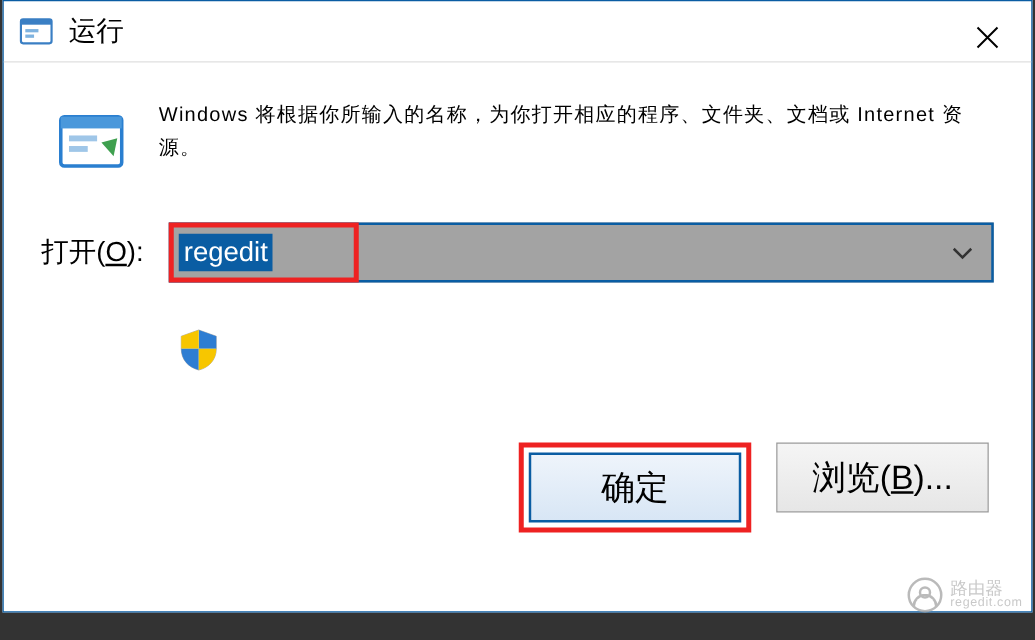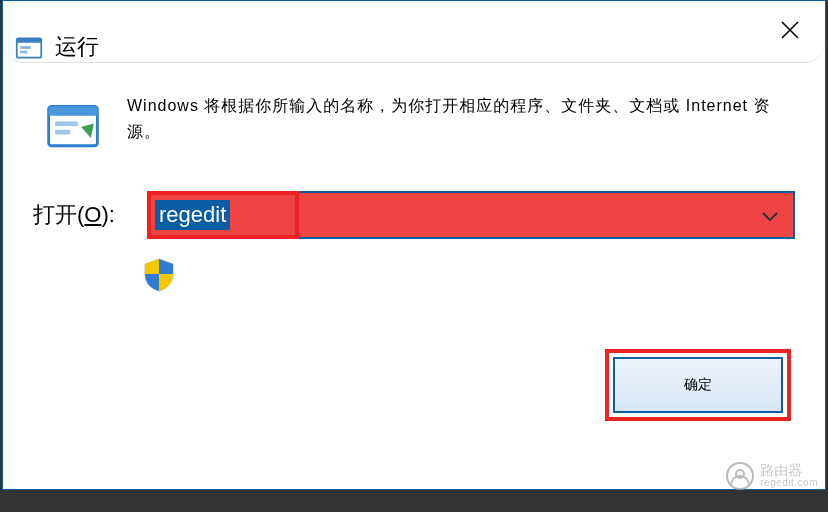--- a/index.html
+++ b/index.html
@@ -14,27 +14,26 @@
     .window {
       position: absolute;
       left: 2px;
       top: 0;
       right: 2px;
       bottom: 22px;
       background: #fff;
       border: 1px solid #0a5da3;
     }
     .titlebar {
-      height: 62px;
+      height: 49px;
       border-bottom: 1px solid #e0e0e0;
       display: flex;
-      align-items: flex-end;
+      align-items: center;
       padding: 0 12px;
       position: relative;
-      border-radius: 21px;
     }
     .title-icon {
       width: 28px;
       height: 28px;
       margin-right: 12px;
       display: flex;
       align-items: center;
       justify-content: center;
     }
     .title-text {
@@ -72,36 +71,36 @@
     }
     .desc-text {
       font-size: 16px;
       line-height: 1.65;
       color: #000;
       letter-spacing: 1px;
     }
     .open-row {
       display: flex;
       align-items: center;
-      gap: 16px;
-      margin-bottom: 18px;
+      gap: 4px;
+      margin-bottom: 36px;
       justify-content: flex-end;
     }
     .open-label {
       font-size: 22px;
       color: #000;
       white-space: nowrap;
       min-width: 98px;
     }
     .open-label u { text-decoration: underline; }
     .combo {
       flex: 1;
       height: 48px;
       border: 2px solid #0a5da3;
-      background: #ef4444;
+      background: #a3a3a3;
       display: flex;
       align-items: center;
       position: relative;
       padding: 0 40px 0 2px;
     }
     .combo-highlight {
       position: absolute;
       left: -2px;
       top: -2px;
       width: 152px;
@@ -145,21 +144,21 @@
       display: flex;
       justify-content: flex-end;
       gap: 20px;
       padding-right: 4px;
     }
     .btn {
       min-width: 170px;
       height: 56px;
       background: linear-gradient(#f5f5f5, #e6e6e6);
       border: 1px solid #999;
-      font-size: 14px;
+      font-size: 27px;
       color: #000;
       display: flex;
       align-items: center;
       justify-content: center;
       cursor: pointer;
       font-family: inherit;
     }
     .btn u { text-decoration: underline; }
     .btn-default-wrap {
       border: 4px solid #e22;
@@ -268,20 +267,25 @@
         </svg>
       </span>
     </div>
 
     <div class="buttons">
       <span class="btn-default-wrap">
         <button class="btn">
             <span>确定</span>
           </button>
       </span>
+      <button class="btn">
+          <span>浏览(</span>
+          <u>B</u>
+          <span>)...</span>
+        </button>
     </div>
 
   </div>
 </div>
 
 <div class="watermark">
   <span class="wicon"></span>
   <span class="wtextcol">
     <span>路由器</span>
     <span class="wsub">regedit.com</span>

